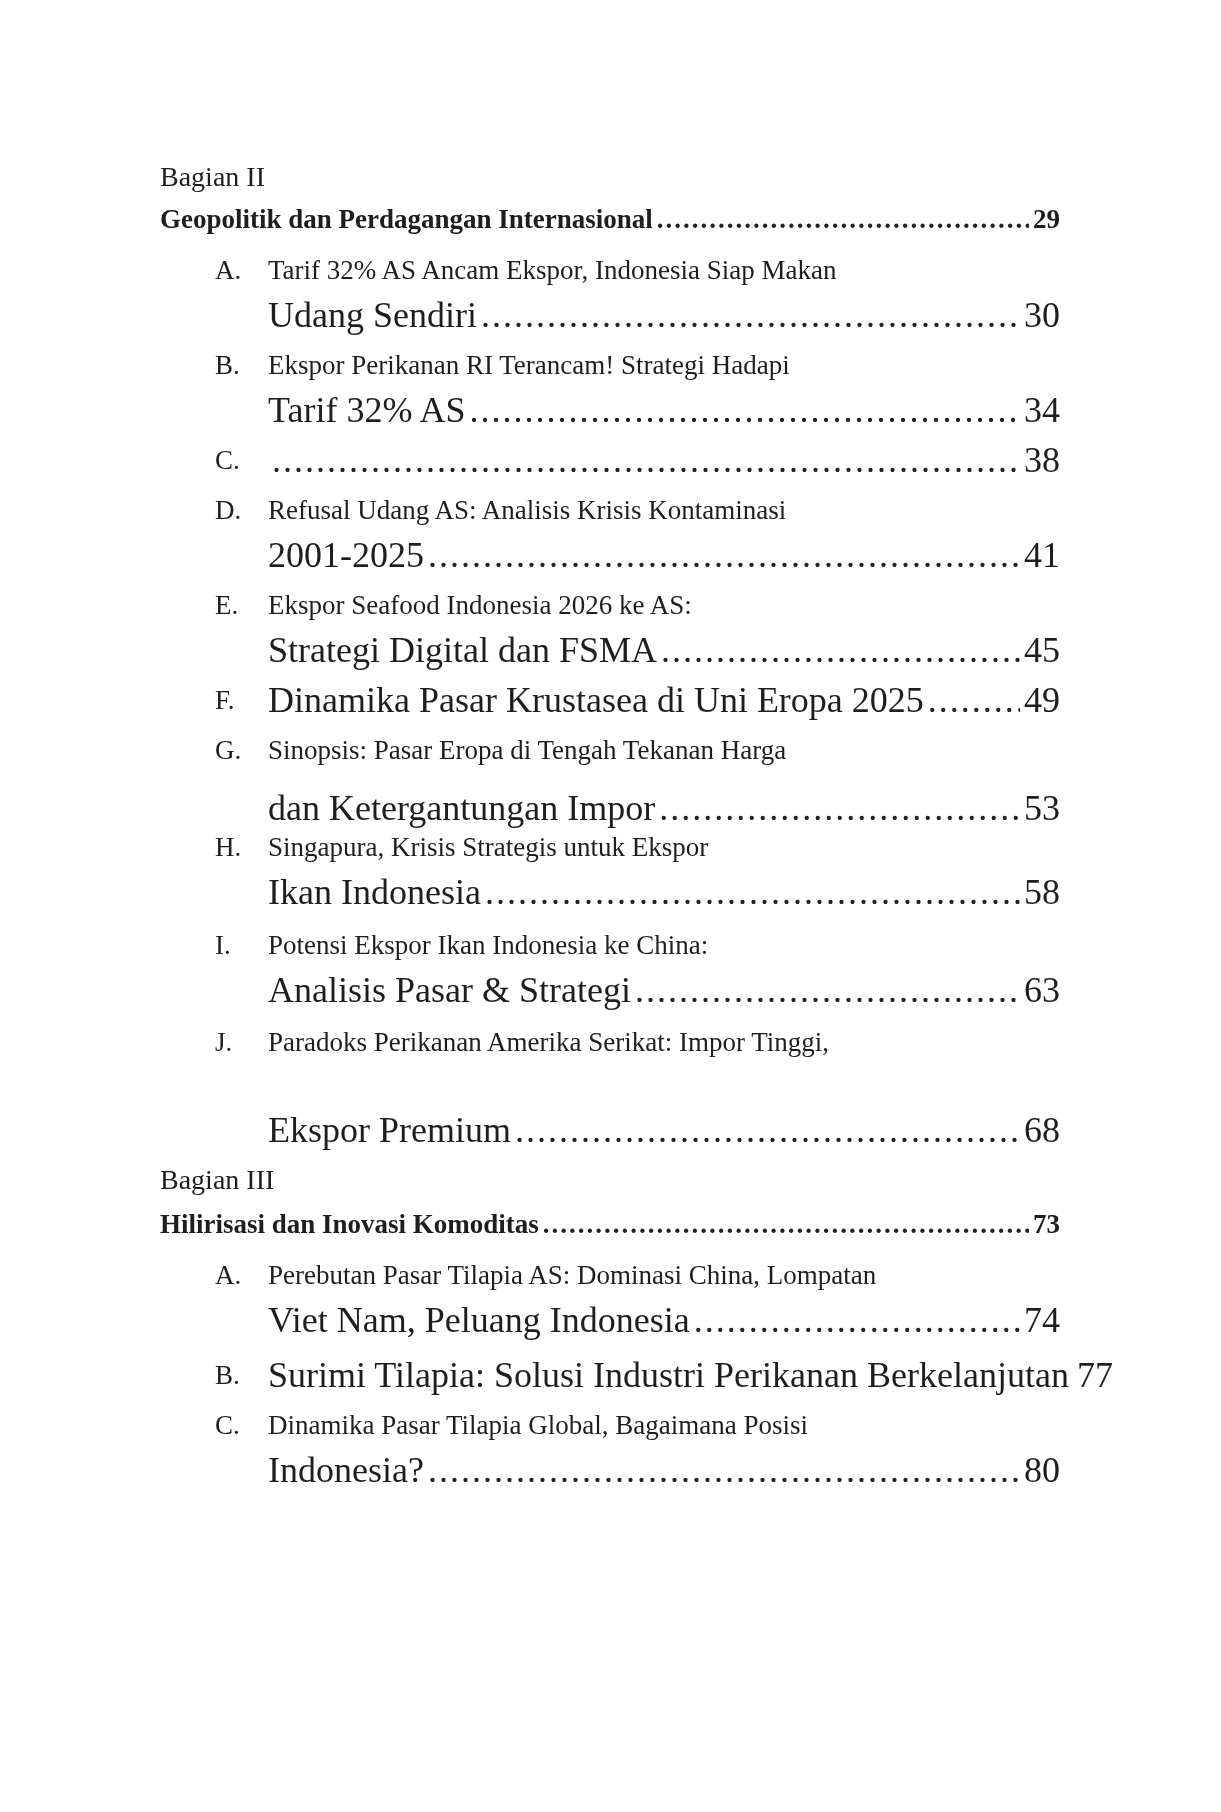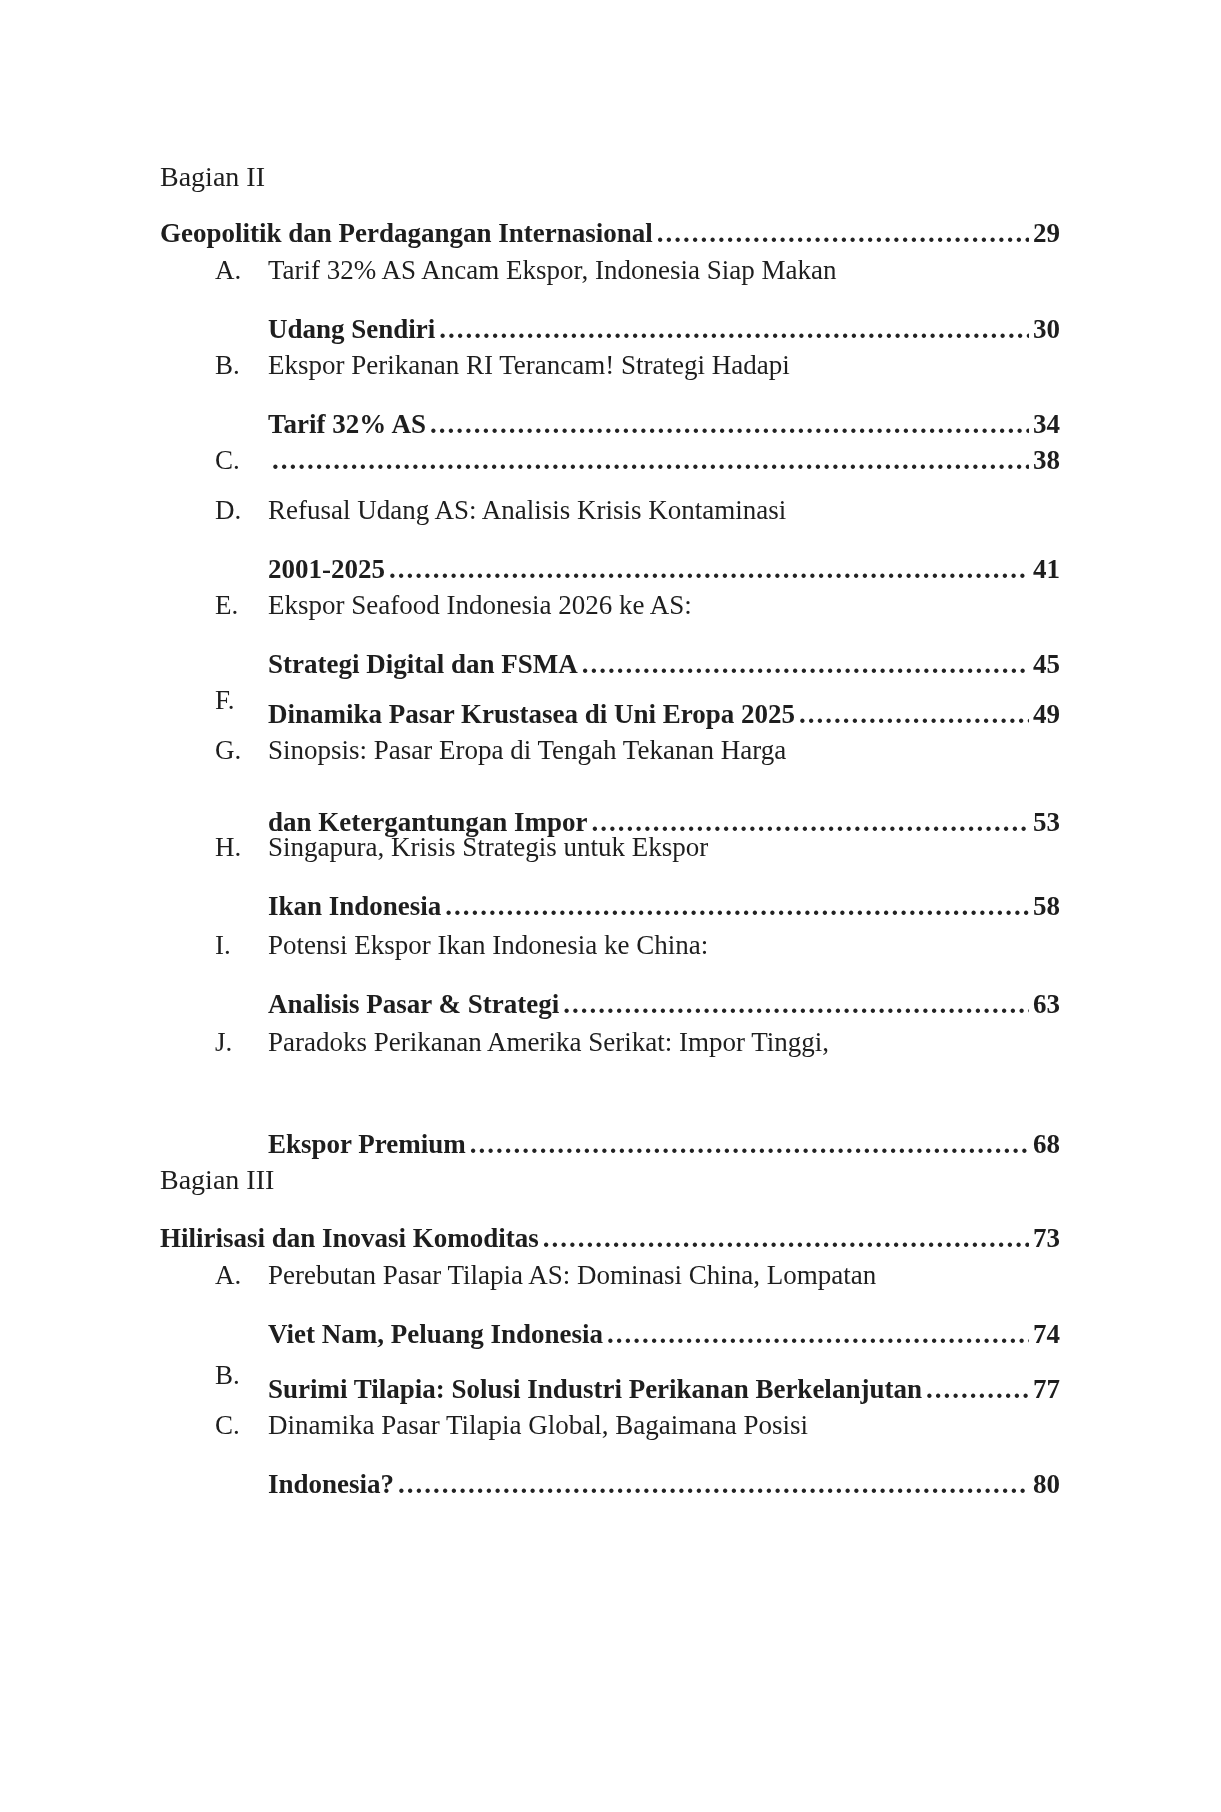--- a/index.html
+++ b/index.html
@@ -3,28 +3,28 @@
 <meta charset="utf-8">
 <style>
   html, body { margin: 0; padding: 0; background: #ffffff; }
   body { width: 1221px; height: 1812px; position: relative; overflow: hidden;
          font-family: "DejaVu Serif", "Liberation Serif", serif; color: #1e1e1e; }
   .page { position: absolute; left: 0; top: 0; width: 1221px; height: 1583px; }
   .part-label { position: absolute; left: 160px; font-size: 26px; line-height: 34px;
                 font-family: "Liberation Serif", "DejaVu Serif", serif; font-size: 28px; }
   .row { position: absolute; left: 160px; width: 900px; height: 34px; display: flex;
          align-items: baseline; font-family: "Liberation Serif", "DejaVu Serif", serif;
-         font-size: 27px; line-height: 34px; white-space: nowrap; font-weight: bold; }
+         font-size: 36px; line-height: 34px; white-space: nowrap; }
   .row.heading { font-weight: bold; font-size: 27px; }
   .row.indent { left: 268px; width: 792px; }
   .letter { position: absolute; left: 215px; font-family: "Liberation Serif", "DejaVu Serif", serif;
             font-size: 27px; line-height: 34px; }
   .title-line { position: absolute; left: 268px; font-family: "Liberation Serif", "DejaVu Serif", serif;
                 font-size: 27px; line-height: 34px; white-space: nowrap; }
-  .txt { flex: 0 0 auto; margin-top: 14px; }
+  .txt { flex: 0 0 auto; }
   .leader { flex: 1 1 auto; overflow: hidden; margin: 0 4px; letter-spacing: 2px; color: #222; }
   .leader::before { content: "....................................................................................................................................................................................................................."; }
   .pg { flex: 0 0 auto; text-align: right; }
   .footer-num { position: absolute; left: 0; width: 1221px; text-align: center; top: 1700px;
                 font-family: "DejaVu Sans", "Liberation Sans", sans-serif; font-size: 21px; color: #222; }
 </style>
 </head>
 <body>
 
 <div class="page">

